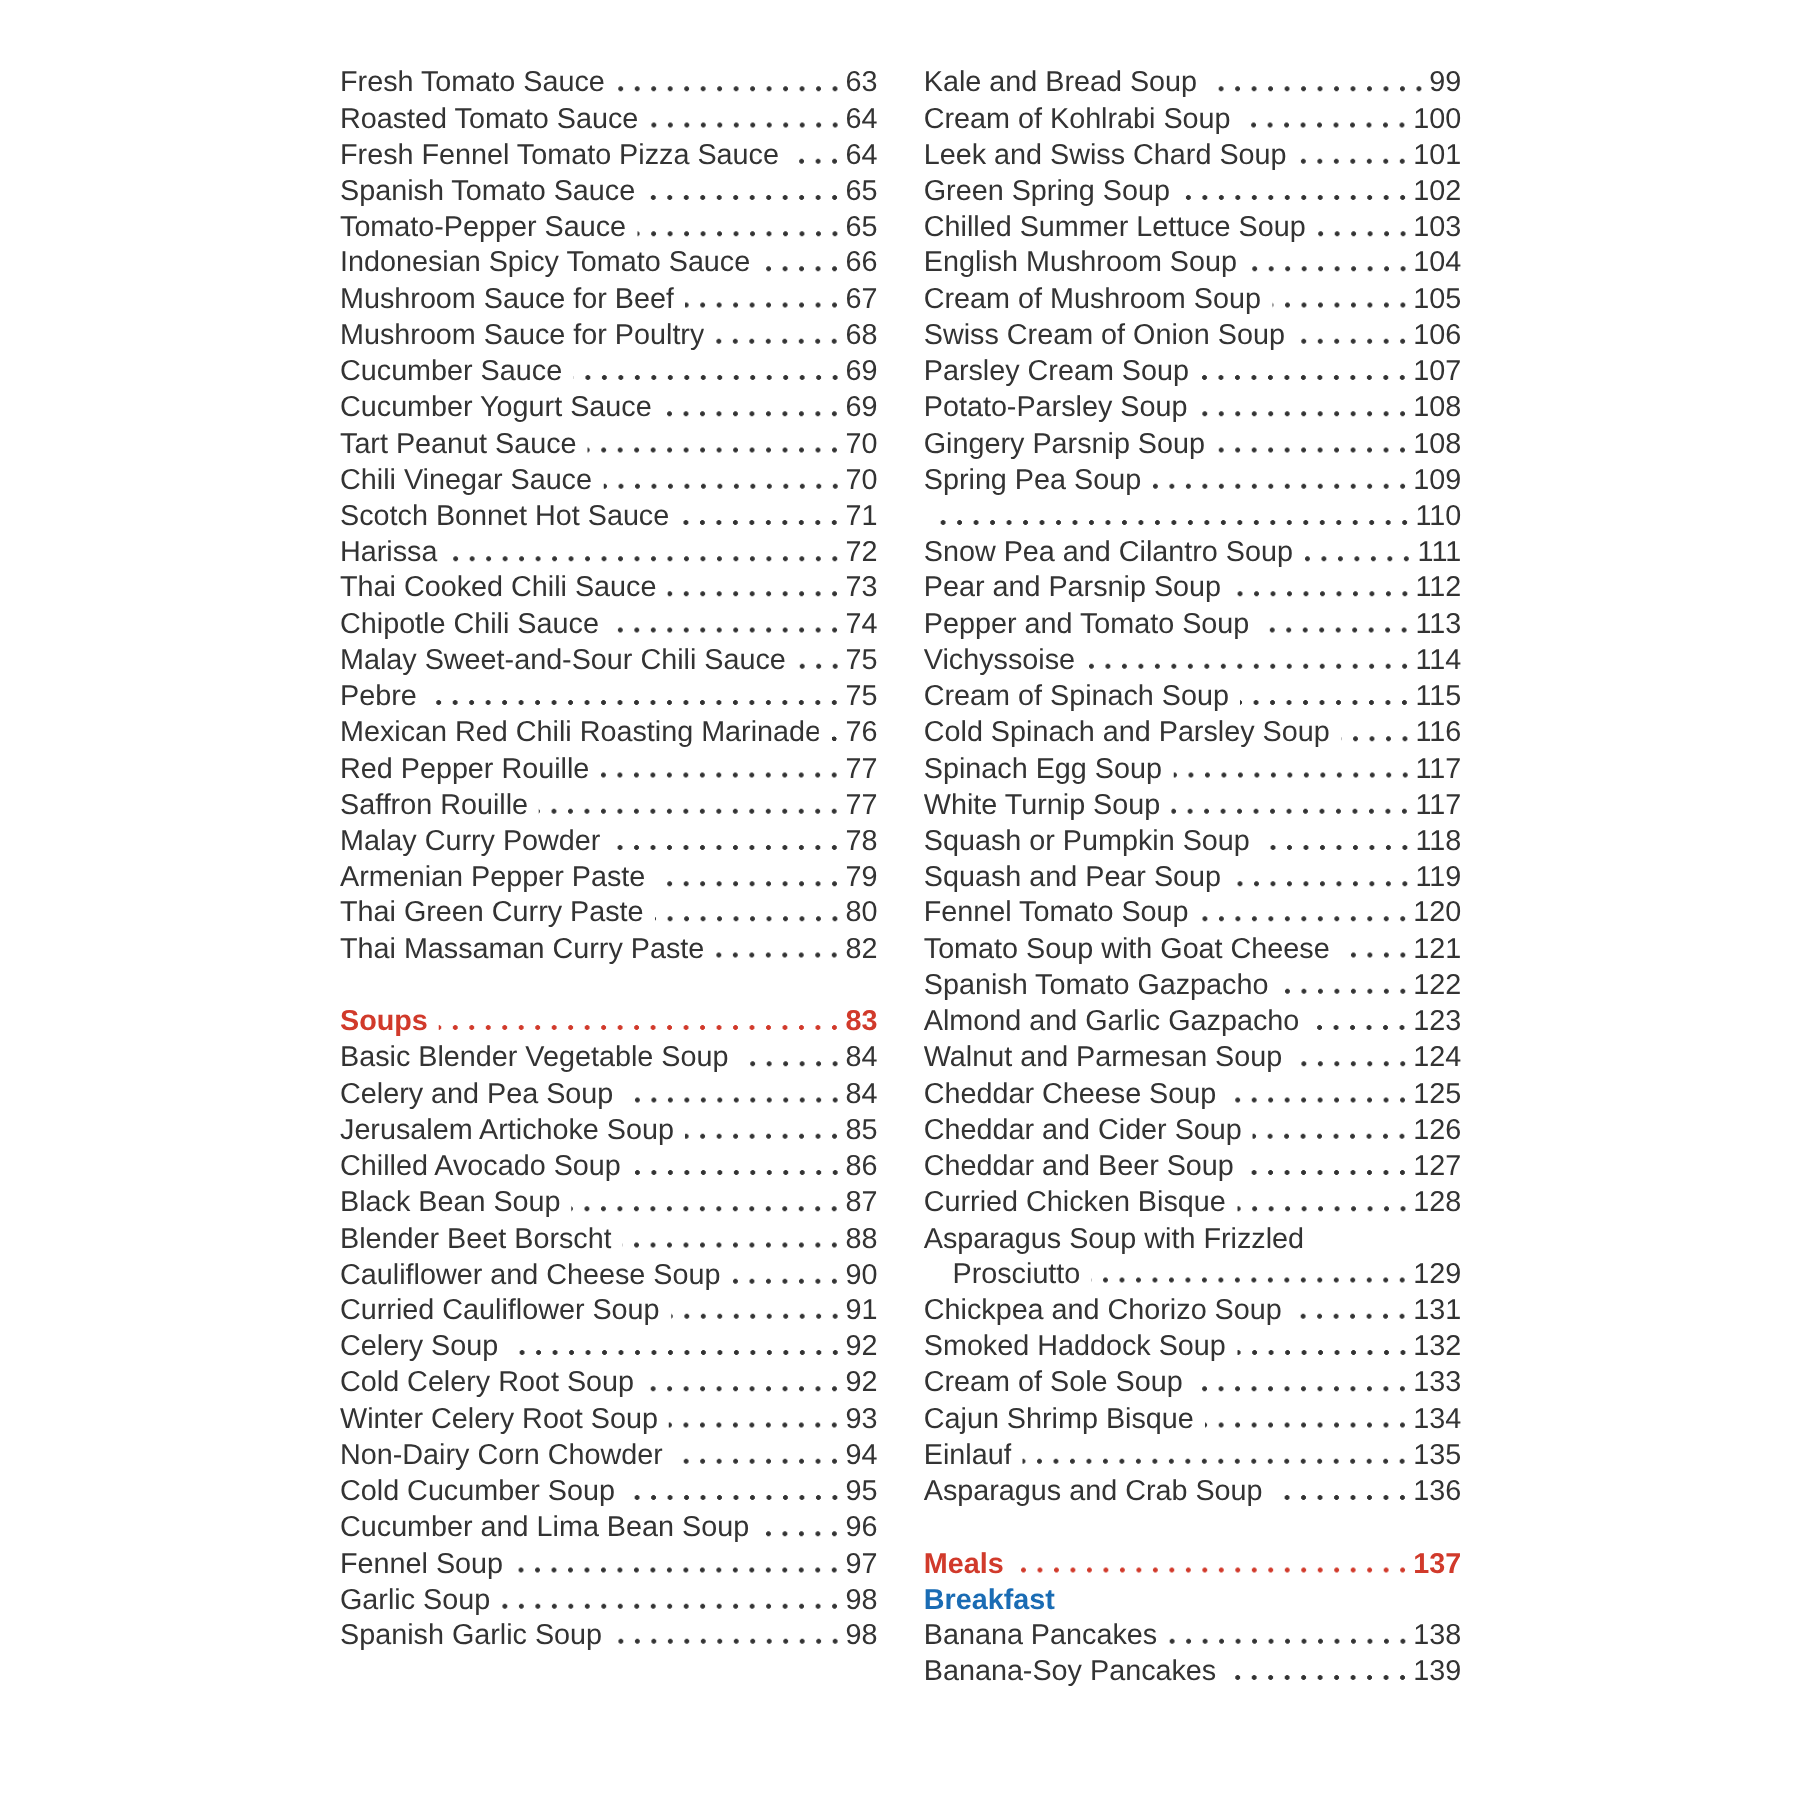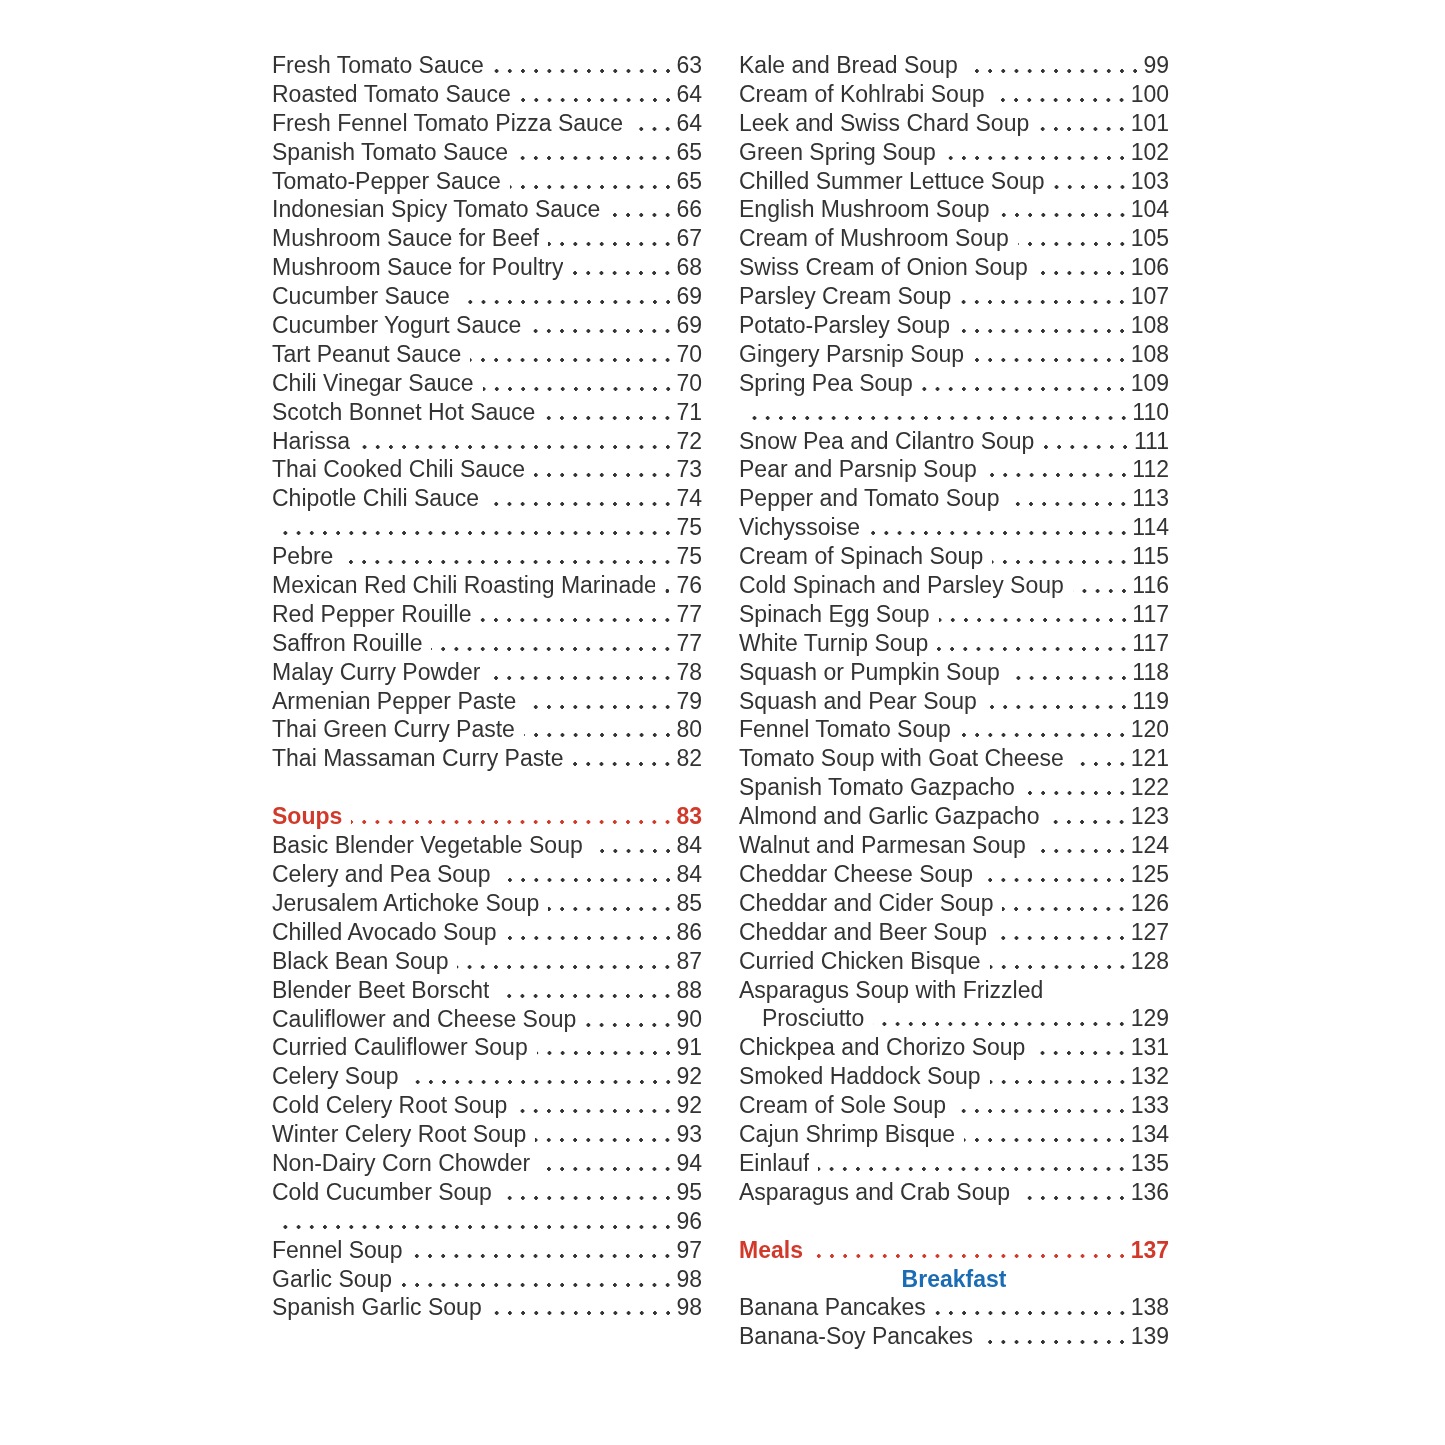--- a/index.html
+++ b/index.html
@@ -27,21 +27,21 @@
   .row .leader{
     flex:1 1 10px;min-width:8px;height:4px;align-self:baseline;
     margin:0 2px 0 9px;
     background-image:radial-gradient(circle, currentColor 1.7px, rgba(0,0,0,0) 2.05px);
     background-size:13.2px 4px;
     background-repeat:repeat-x;
     background-position:right bottom;
   }
   .row .num{flex:0 0 auto;}
   .row.section{color:var(--red,#d13a2b);font-weight:bold;}
-  .row.subsection{color:var(--blue,#1a6cb4);font-weight:bold;justify-content:center;}
+  .row.subsection{color:var(--blue,#1a6cb4);font-weight:bold;}
   .row.gap{height:29px;}
   .row.cont{padding-left:23px;}
 </style>
 </head>
 <body>
 
 <div class="page">
   <div class="toc">
     <div class="col">
         <div class="row entry">
@@ -118,20 +118,21 @@
           <span class="title">Thai Cooked Chili Sauce</span>
           <span class="leader"></span>
           <span class="num">73</span>
         </div>
         <div class="row entry">
           <span class="title">Chipotle Chili Sauce</span>
           <span class="leader"></span>
           <span class="num">74</span>
         </div>
         <div class="row entry">
+          <span class="title">Malay Sweet-and-Sour Chili Sauce</span>
           <span class="leader"></span>
           <span class="num">75</span>
         </div>
         <div class="row entry">
           <span class="title">Pebre</span>
           <span class="leader"></span>
           <span class="num">75</span>
         </div>
         <div class="row entry">
           <span class="title">Mexican Red Chili Roasting Marinade</span>
@@ -233,20 +234,21 @@
           <span class="title">Non-Dairy Corn Chowder</span>
           <span class="leader"></span>
           <span class="num">94</span>
         </div>
         <div class="row entry">
           <span class="title">Cold Cucumber Soup</span>
           <span class="leader"></span>
           <span class="num">95</span>
         </div>
         <div class="row entry">
+          <span class="title">Cucumber and Lima Bean Soup</span>
           <span class="leader"></span>
           <span class="num">96</span>
         </div>
         <div class="row entry">
           <span class="title">Fennel Soup</span>
           <span class="leader"></span>
           <span class="num">97</span>
         </div>
         <div class="row entry">
           <span class="title">Garlic Soup</span>

